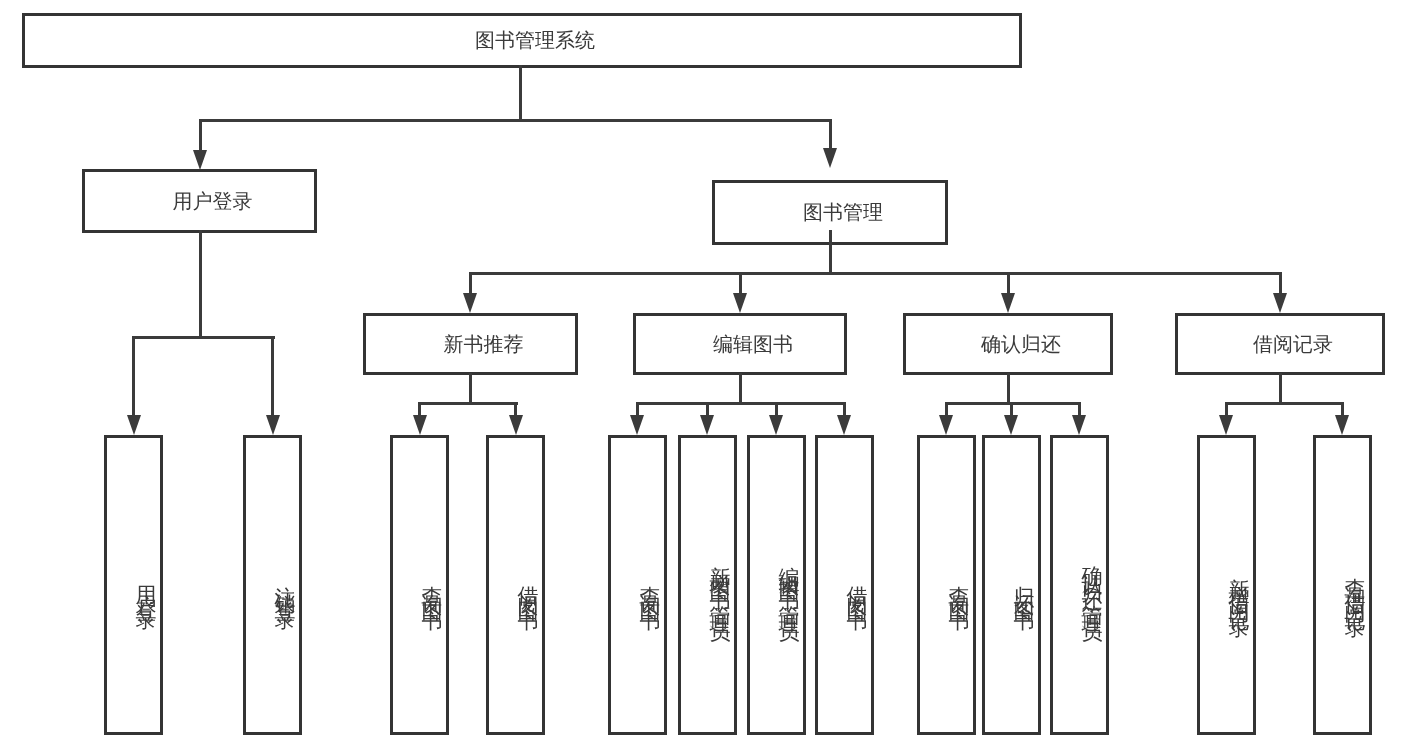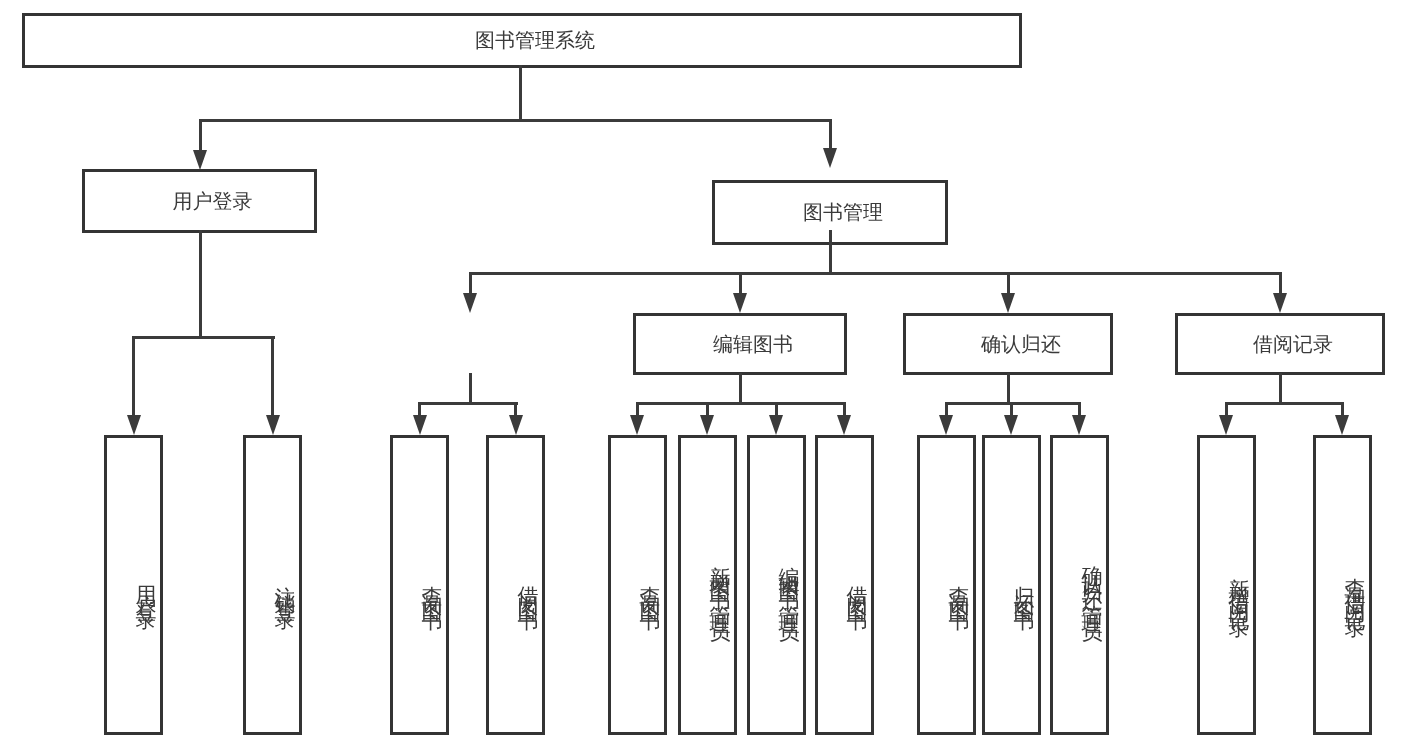--- a/index.html
+++ b/index.html
@@ -38,20 +38,23 @@
     </div>
 
   <div class="box" style="left:82px;top:169px;width:235px;height:64px;">
       <span>用户登录</span>
     </div>
 
   <div class="box" style="left:712px;top:168px;width:236px;height:65px;margin-top:12px;">
       <span>图书管理</span>
     </div>
 
+  <div class="box" style="left:363px;top:313px;width:215px;height:62px;">
+      <span>新书推荐</span>
+    </div>
 
   <div class="box" style="left:633px;top:313px;width:214px;height:62px;">
       <span>编辑图书</span>
     </div>
 
   <div class="box" style="left:903px;top:313px;width:210px;height:62px;">
       <span>确认归还</span>
     </div>
 
   <div class="box" style="left:1175px;top:313px;width:210px;height:62px;">

